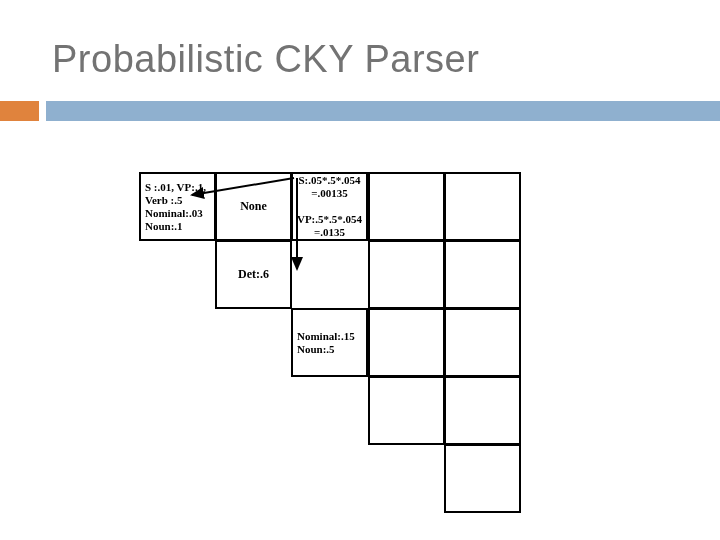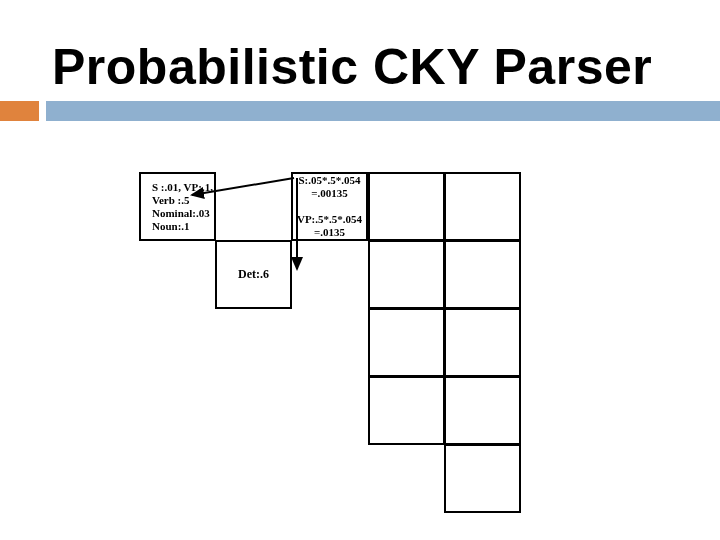--- a/index.html
+++ b/index.html
@@ -14,24 +14,24 @@
     overflow: hidden;
     position: relative;
   }
 
   
   #slide-title {
     position: absolute;
     left: 52px;
     top: 38px;
     font-family: "Liberation Sans", sans-serif;
-    font-size: 50px;
-    font-weight: 700;
+    font-size: 38px;
+    font-weight: 400;
     letter-spacing: 0.5px;
-    color: #000000;
+    color: #737373;
     white-space: nowrap;
   }
 
   
   #header-rule {
     position: absolute;
     left: 0;
     top: 101px;
     width: 720px;
     height: 20px;
@@ -107,21 +107,21 @@
     font-weight: bold;
     color: #000000;
     line-height: 13px;
     text-align: center;
     white-space: pre-line;
     padding: 0 1px;
   }
   .cell-text.left {
     text-align: left;
     width: 100%;
-    padding-left: 11px;
+    padding-left: 4px;
     box-sizing: border-box;
   }
   .cell-text.plain {
     font-size: 12px;
   }
 
   
   #arrow-layer {
     position: absolute;
     left: 0;
@@ -145,20 +145,23 @@
 
 
   <div class="grid">
 
     <div class="cell" style="left:0px;top:0px">
         <span class="cell-text left">S :.01, VP:.1,
 Verb :.5
 Nominal:.03
 Noun:.1</span>
       </div>
+    <div class="cell" style="left:76px;top:0px">
+        <span class="cell-text plain">None</span>
+      </div>
     <div class="cell" style="left:152px;top:0px">
         <span class="cell-text">S:.05*.5*.054
 =.00135
 
 VP:.5*.5*.054
 =.0135</span>
       </div>
     <div class="cell" style="left:229px;top:0px">
         <span class="cell-text"></span>
       </div>
@@ -169,20 +172,24 @@
     <div class="cell" style="left:76px;top:68px">
         <span class="cell-text plain">Det:.6</span>
       </div>
     <div class="cell" style="left:229px;top:68px">
         <span class="cell-text"></span>
       </div>
     <div class="cell" style="left:305px;top:68px">
         <span class="cell-text"></span>
       </div>
 
+    <div class="cell" style="left:152px;top:136px">
+        <span class="cell-text left">Nominal:.15
+Noun:.5</span>
+      </div>
     <div class="cell" style="left:229px;top:136px">
         <span class="cell-text"></span>
       </div>
     <div class="cell" style="left:305px;top:136px">
         <span class="cell-text"></span>
       </div>
 
     <div class="cell" style="left:229px;top:204px">
         <span class="cell-text"></span>
       </div>

